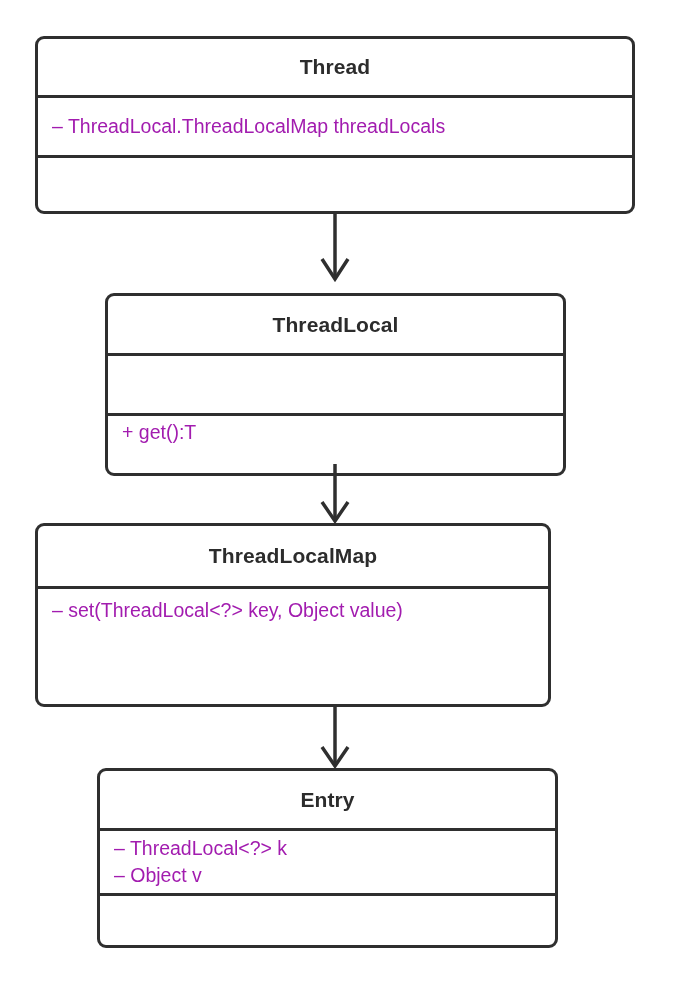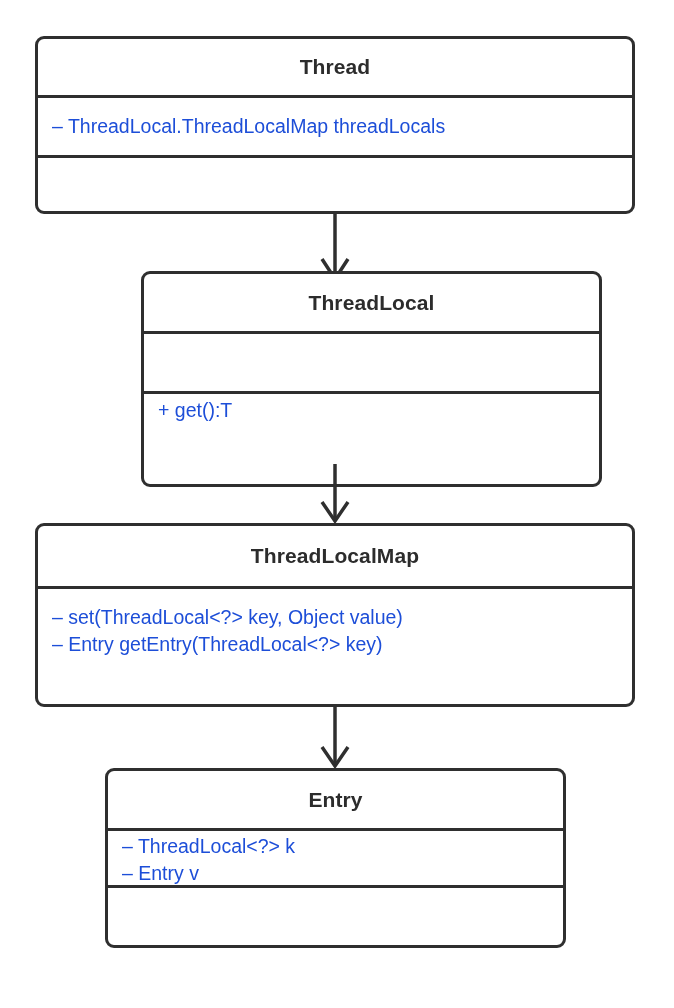--- a/index.html
+++ b/index.html
@@ -55,21 +55,21 @@
     text-align: center;
   }
 
   .compartment.members {
     padding-left: 14px;
     padding-right: 10px;
   }
   .member-line {
     font-size: 19.5px;
     font-weight: normal;
-    color: #1d4ed8;
+    color: #a21caf;
     line-height: 1.38;
     white-space: nowrap;
   }
   .compartment.empty-compartment { min-height: 0; }
 
   
   .arrow {
     position: absolute;
   }
   .arrow svg { display: block; }
@@ -89,58 +89,57 @@
     <div class="compartment members empty-compartment" style="flex:1 1 auto;"></div>
   </div>
 
   <div class="arrow" style="left:315px; top:214px; width:40px; height:68px;">
     <svg width="40" height="68" viewBox="0 0 40 68" aria-hidden="true">
       <line x1="20" y1="0" x2="20" y2="65" stroke="#2f2f2f" stroke-width="3.5"></line>
       <polyline points="7,45 20,65 33,45" fill="none" stroke="#2f2f2f" stroke-width="3.5" stroke-linecap="butt" stroke-linejoin="miter"></polyline>
     </svg>
   </div>
 
-  <div class="class-box" style="left:105px; top:271px; width:461px; height:216px;margin-left:36px;">
+  <div class="class-box" style="left:105px; top:293px; width:461px; height:183px;">
     <div class="compartment name-compartment" style="height:57px;">
       <span class="class-title">ThreadLocal</span>
     </div>
     <div class="compartment members empty-compartment" style="height:60px;"></div>
     <div class="compartment members" style="flex:1 1 auto; justify-content:flex-start; padding-top:3px;">
       <div class="member-line">+ get():T</div>
     </div>
   </div>
 
   <div class="arrow" style="left:315px; top:464px; width:40px; height:60px;">
     <svg width="40" height="60" viewBox="0 0 40 60" aria-hidden="true">
       <line x1="20" y1="0" x2="20" y2="57" stroke="#2f2f2f" stroke-width="3.5"></line>
       <polyline points="7,38 20,57 33,38" fill="none" stroke="#2f2f2f" stroke-width="3.5" stroke-linecap="butt" stroke-linejoin="miter"></polyline>
     </svg>
   </div>
 
-  <div class="class-box" style="left:35px; top:523px; width:600px; height:184px;">
+  <div class="class-box" style="left:35px; top:523px; width:516px; height:184px;">
     <div class="compartment name-compartment" style="height:60px;">
       <span class="class-title">ThreadLocalMap</span>
     </div>
-    <div class="compartment members" style="flex:1 1 auto; justify-content:flex-start; padding-top:15px;">
+    <div class="compartment members" style="flex:1 1 auto; justify-content:flex-start; padding-top:8px;">
       <div class="member-line">– set(ThreadLocal&lt;?&gt; key, Object value)</div>
-      <div class="member-line">– Entry getEntry(ThreadLocal&lt;?&gt; key)</div>
     </div>
   </div>
 
   <div class="arrow" style="left:315px; top:707px; width:40px; height:62px;">
     <svg width="40" height="62" viewBox="0 0 40 62" aria-hidden="true">
       <line x1="20" y1="0" x2="20" y2="59" stroke="#2f2f2f" stroke-width="3.5"></line>
       <polyline points="7,40 20,59 33,40" fill="none" stroke="#2f2f2f" stroke-width="3.5" stroke-linecap="butt" stroke-linejoin="miter"></polyline>
     </svg>
   </div>
 
-  <div class="class-box" style="left:105px; top:768px; width:461px; height:180px;">
+  <div class="class-box" style="left:97px; top:768px; width:461px; height:180px;">
     <div class="compartment name-compartment" style="height:57px;">
       <span class="class-title">Entry</span>
     </div>
-    <div class="compartment members" style="height:57px; justify-content:center; padding-top:4px;">
+    <div class="compartment members" style="height:65px; justify-content:flex-start; padding-top:4px;">
       <div class="member-line">– ThreadLocal&lt;?&gt; k</div>
-      <div class="member-line">– Entry v</div>
+      <div class="member-line">– Object v</div>
     </div>
     <div class="compartment members empty-compartment" style="flex:1 1 auto;"></div>
   </div>
 
 </div>
 
 </body></html>

